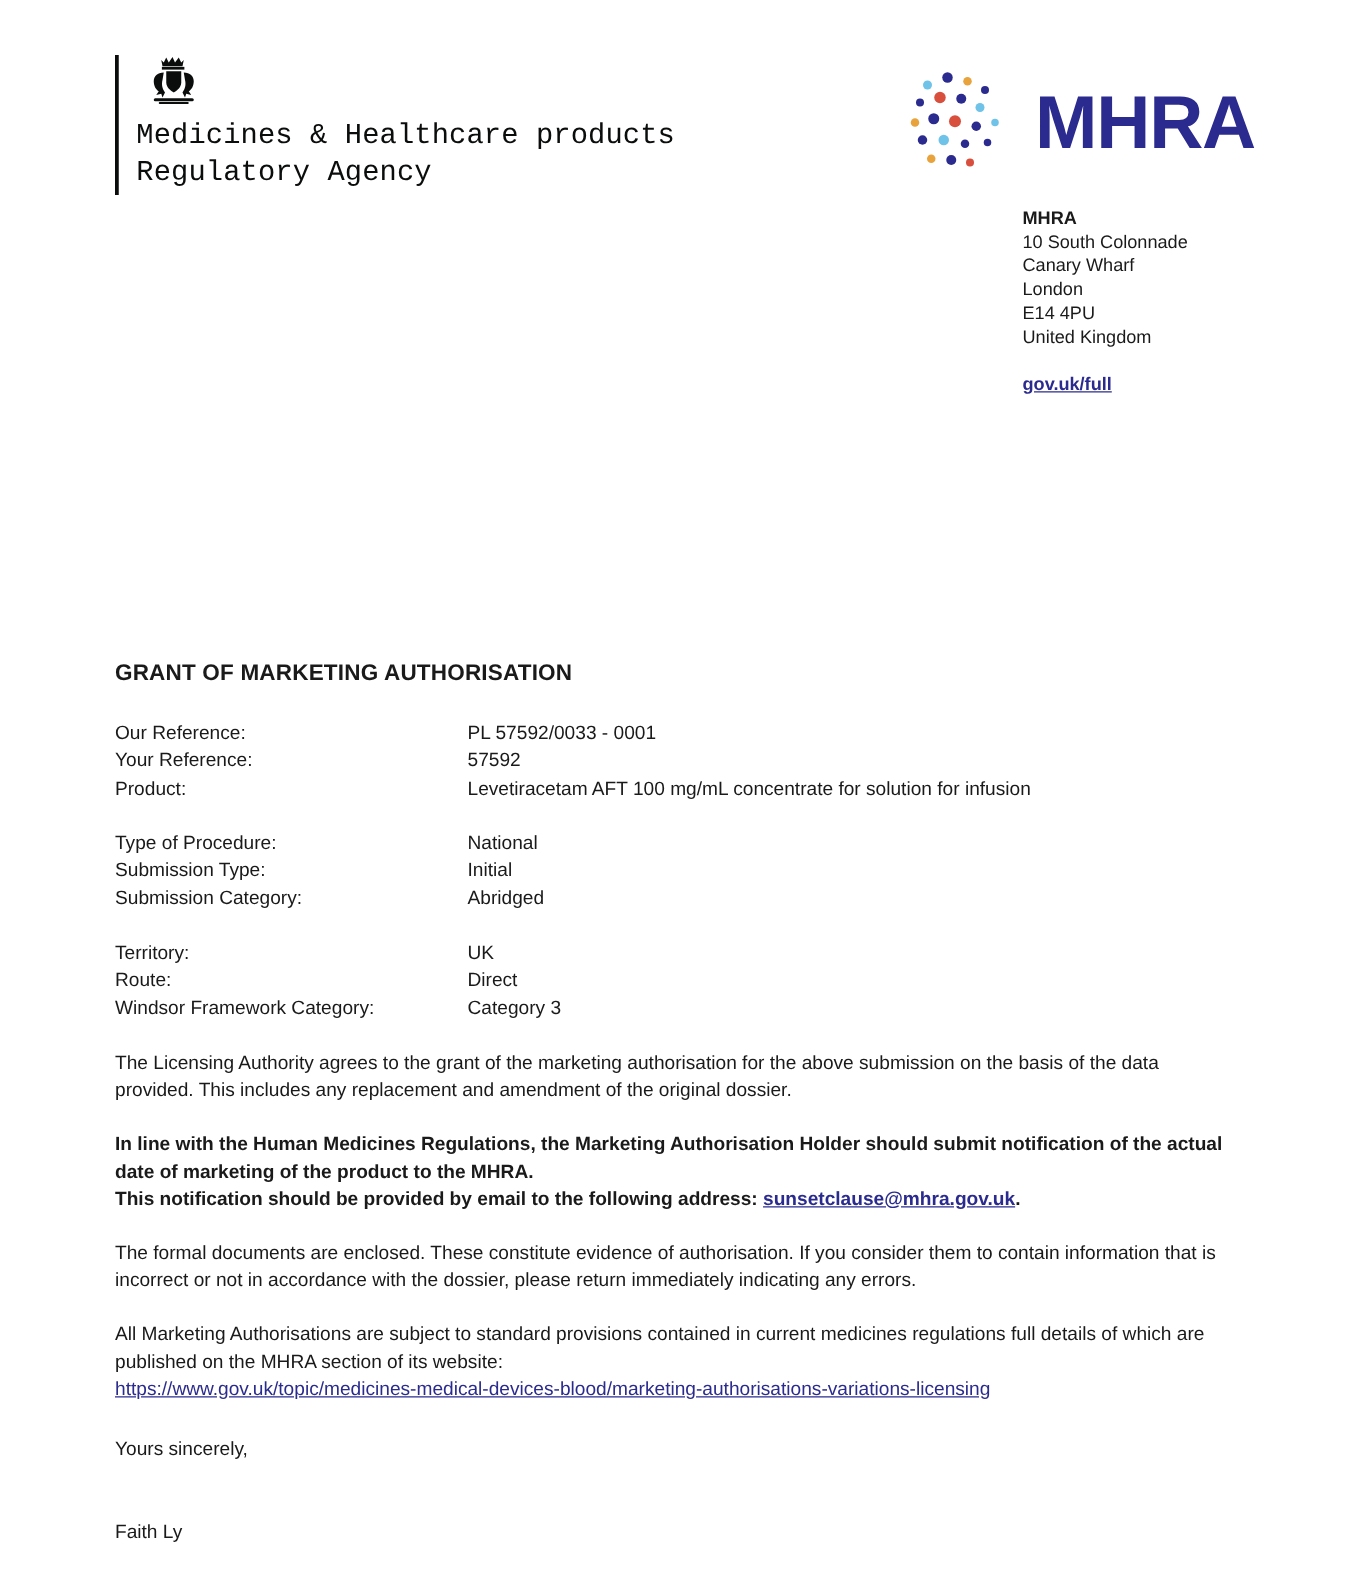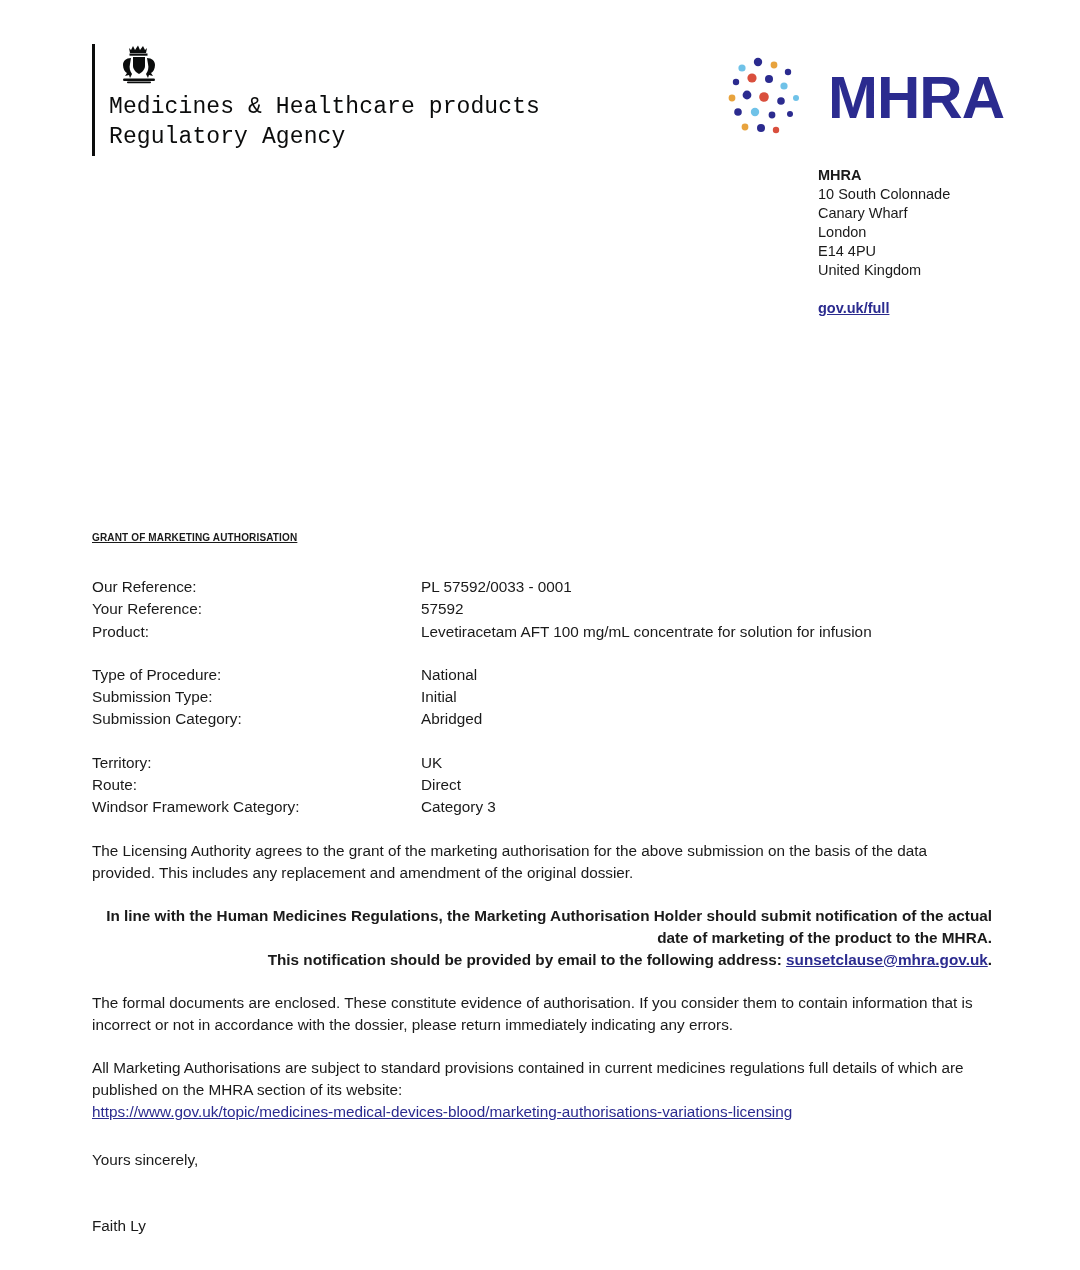--- a/index.html
+++ b/index.html
@@ -97,47 +97,44 @@
     position: absolute;
     top: 527px;
     left: 92px;
     width: 900px;
     font-size: 15.3px;
     line-height: 22px;
     color: #1a1a1a;
   }
   .doc-title {
     font-weight: bold;
-    font-size: 10px;
+    font-size: 18px;
     letter-spacing: 0.15px;
     margin-bottom: 27px;
-    text-decoration: underline;
   }
   .field-group {
     margin-bottom: 21px;
   }
   .field-row {
     display: flex;
     line-height: 22.3px;
     justify-content: space-between;
   }
   .field-label {
     width: 282px;
     flex: 0 0 282px;
   }
   .field-value {
     flex: 1 1 auto;
-    margin-left: 47px;
   }
   .para {
     margin-bottom: 21px;
   }
   .para.bold {
     font-weight: bold;
-    text-align: right;
   }
   .para.tight {
     margin-bottom: 0;
   }
   a.link {
     color: #2b2b8f;
     text-decoration: underline;
   }
   a.link.bold {
     font-weight: bold;

